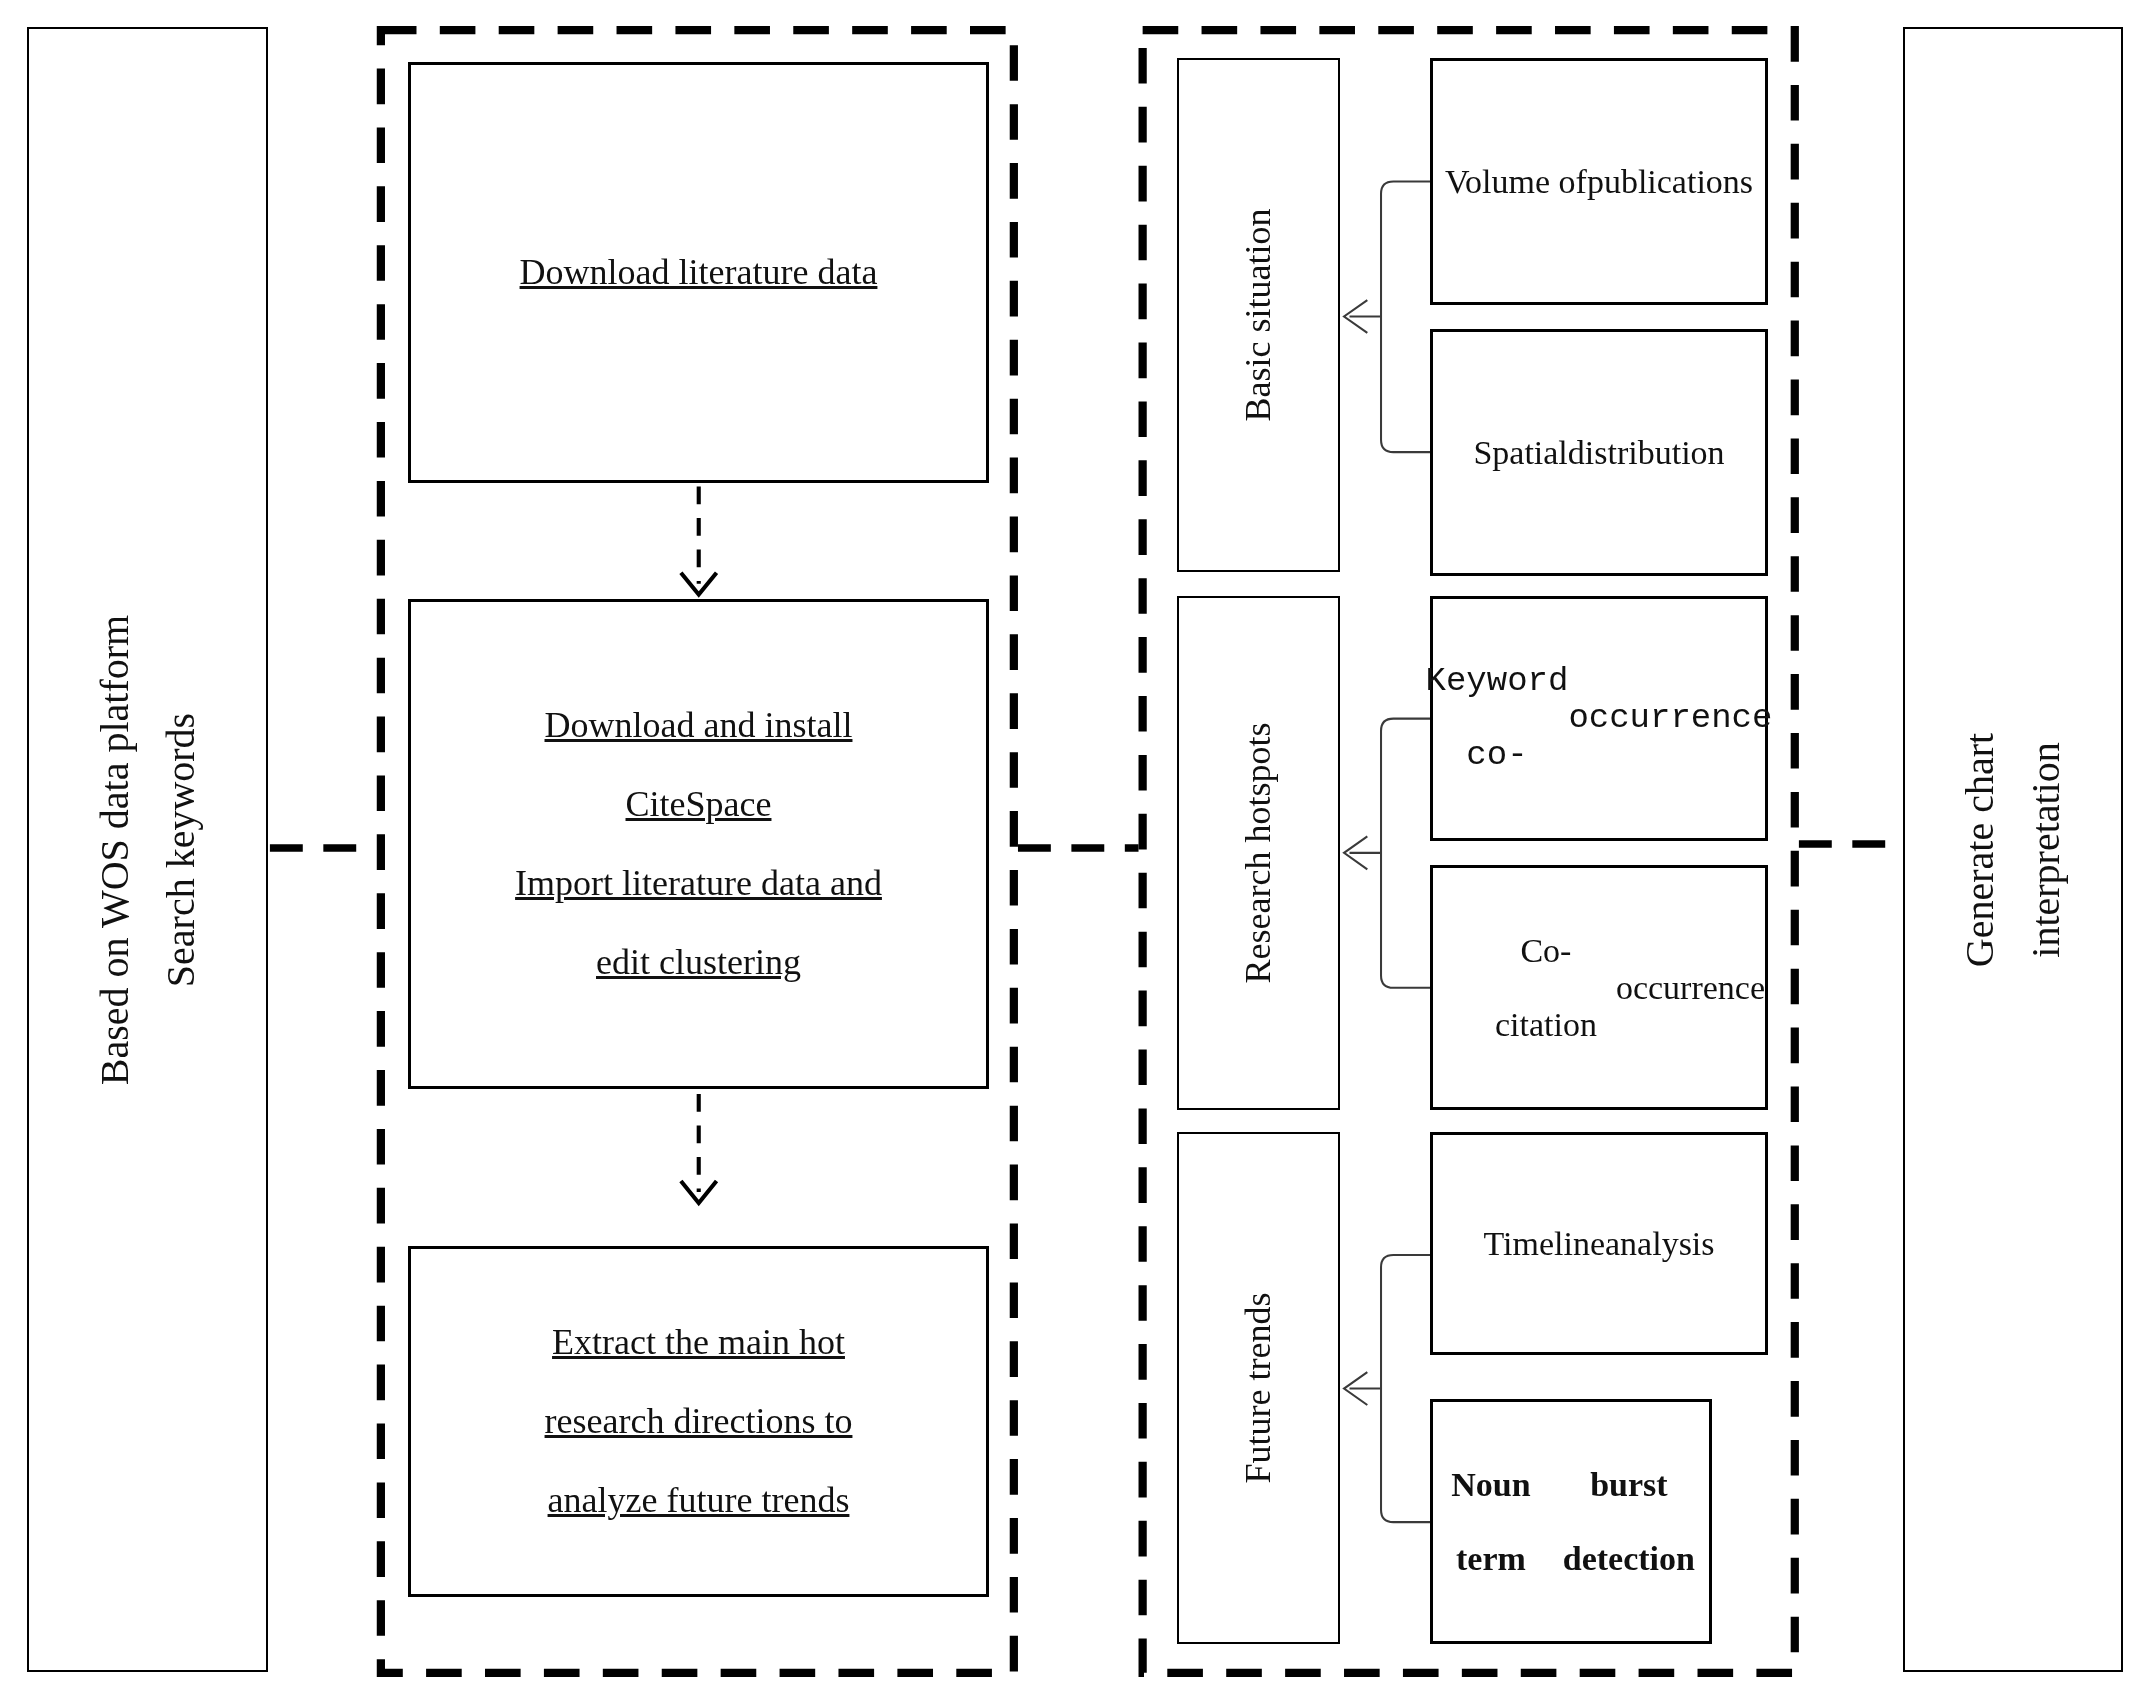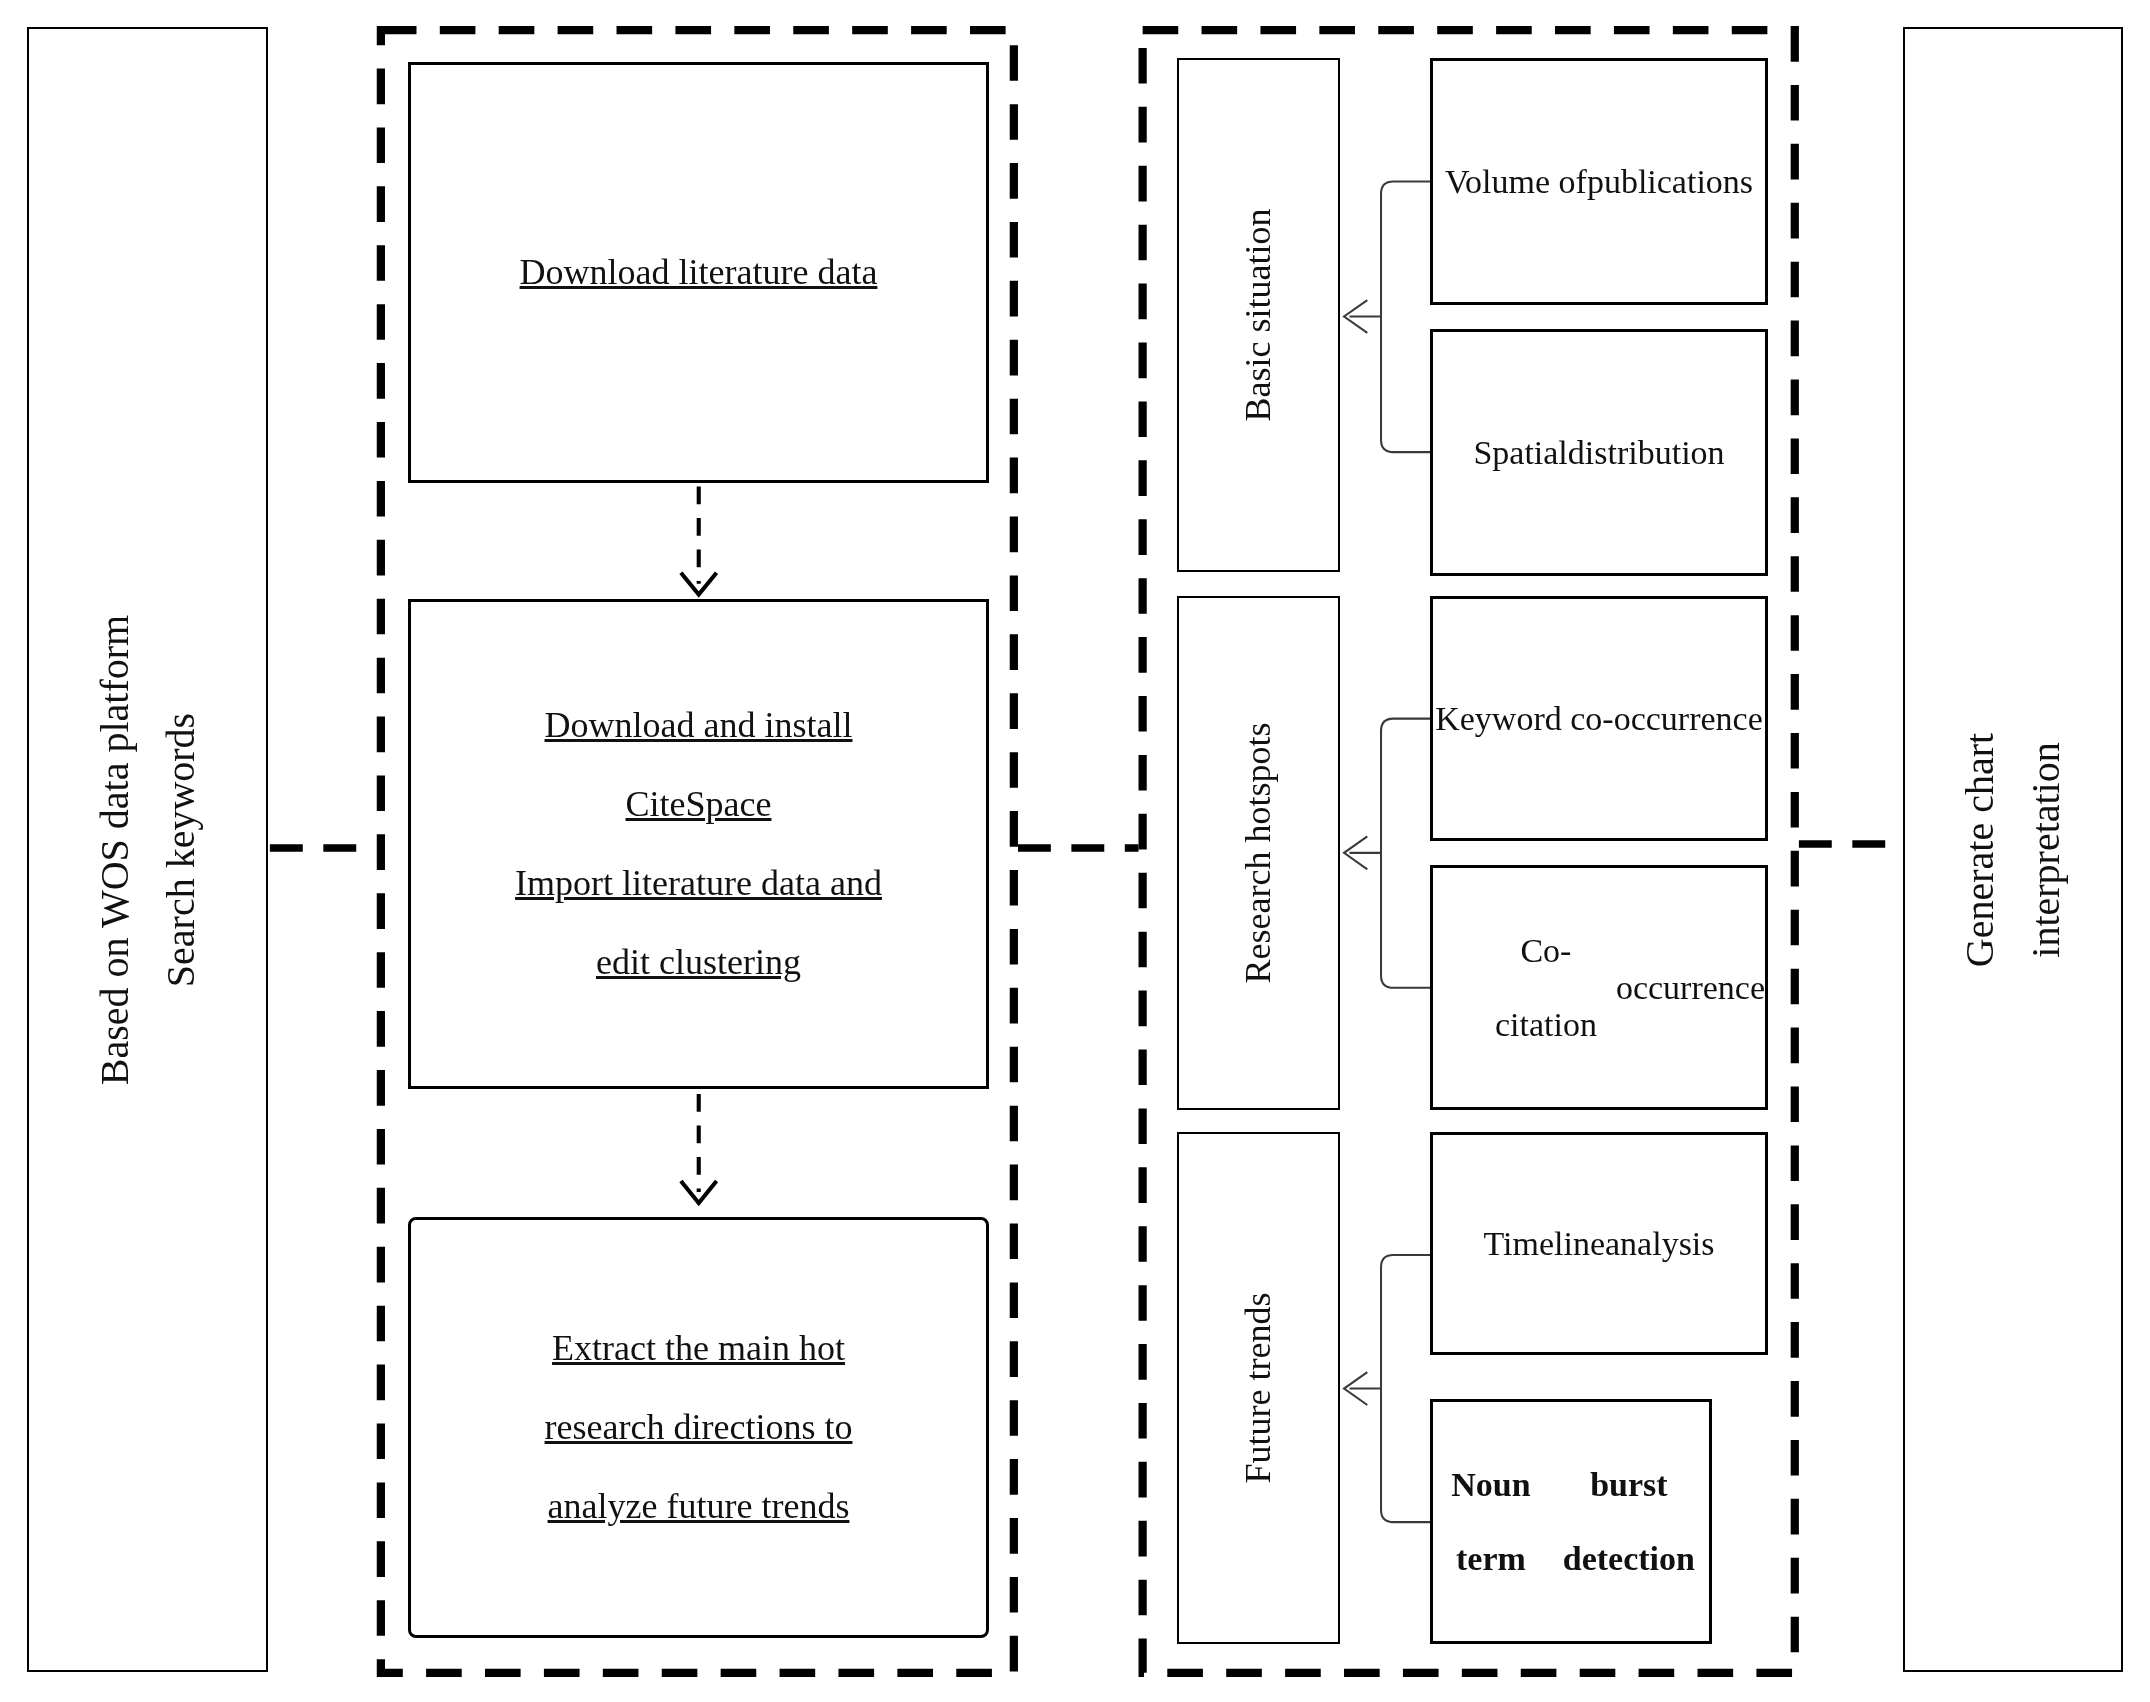--- a/index.html
+++ b/index.html
@@ -121,21 +121,21 @@
     <div>Download literature data</div>
   </div>
 
   <div class="abs step-box" style="left:408px; top:599px; width:581px; height:490px;">
     <div>Download and install</div>
     <div>CiteSpace</div>
     <div>Import literature data and</div>
     <div>edit clustering</div>
   </div>
 
-  <div class="abs step-box" style="left:408px; top:1217px; width:581px; height:421px;border-radius:8px;">
+  <div class="abs step-box" style="left:408px; top:1246px; width:581px; height:351px;">
     <div>Extract the main hot</div>
     <div>research directions to</div>
     <div>analyze future trends</div>
   </div>
 
   <div class="abs cat-box" style="left:1177px; top:58px; width:163px; height:514px;">
     <div class="vwrap">
         <div class="vtext">Basic situation</div>
       </div>
   </div>
@@ -155,21 +155,21 @@
   <div class="abs method-box" style="left:1430px; top:58px; width:338px; height:247px;">
     <div>Volume of</div>
     <div>publications</div>
   </div>
 
   <div class="abs method-box" style="left:1430px; top:329px; width:338px; height:247px;">
     <div>Spatial</div>
     <div>distribution</div>
   </div>
 
-  <div class="abs method-box" style="left:1430px; top:596px; width:338px; height:245px;">
+  <div class="abs method-box" style="left:1430px; top:596px; width:338px; height:245px;font-family:Liberation Mono, monospace;">
     <div>Keyword co-</div>
     <div>occurrence</div>
   </div>
 
   <div class="abs method-box" style="left:1430px; top:865px; width:338px; height:245px;padding-left:43px;">
     <div>Co-citation</div>
     <div>occurrence</div>
   </div>
 
   <div class="abs method-box" style="left:1430px; top:1132px; width:338px; height:223px;">

